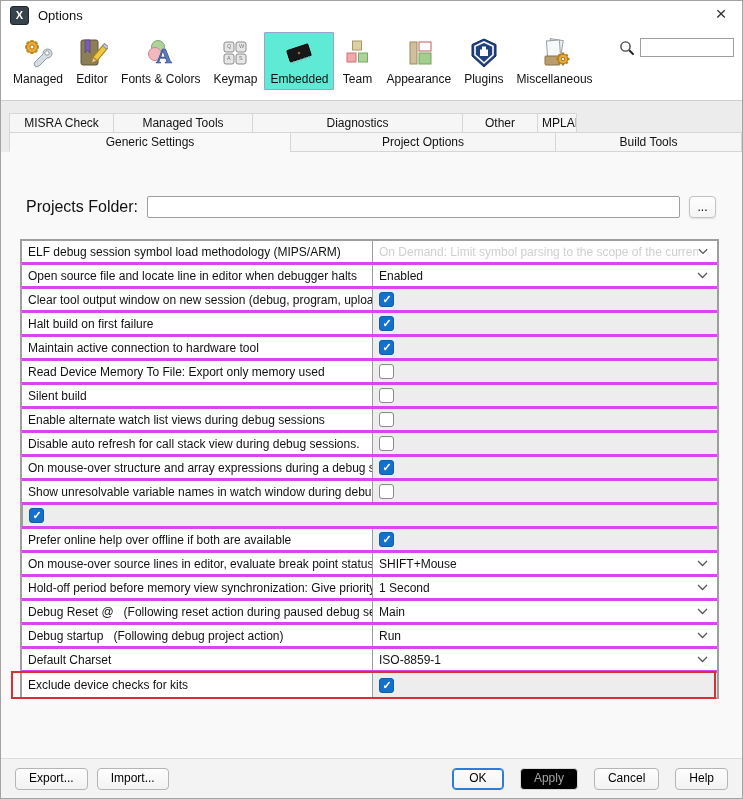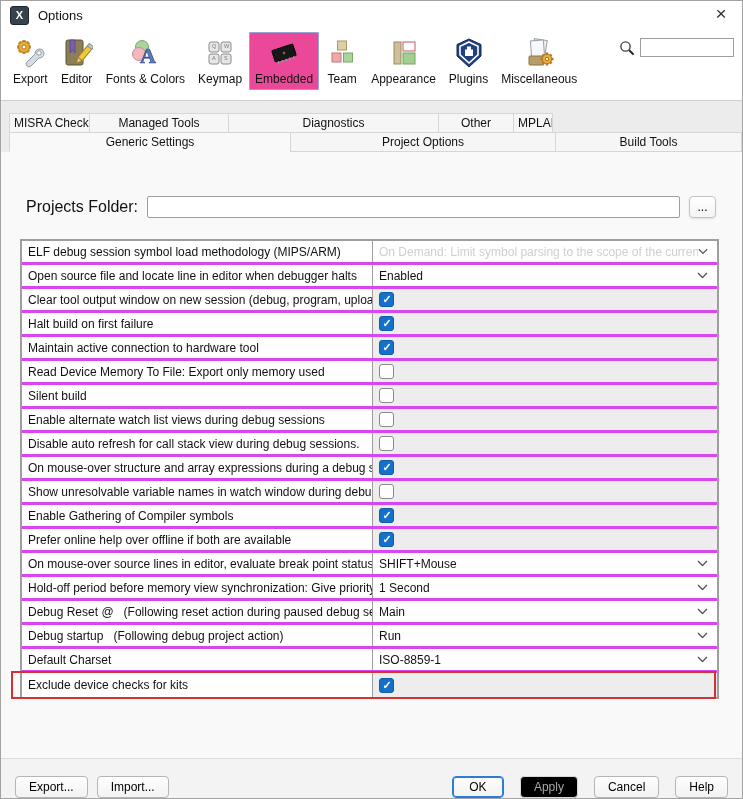--- a/index.html
+++ b/index.html
@@ -11,34 +11,34 @@
   .appicon{width:17px;height:17px;background:#36434c;border:1px solid #1d262c;border-radius:3px;color:#fff;
            font-size:11px;font-weight:bold;display:flex;align-items:center;justify-content:center;}
   .title{margin-left:9px;font-size:13px;}
   .close{margin-left:auto;font-size:19px;color:#333;width:30px;height:26px;line-height:24px;text-align:center;}
 
   
   .toolbar{height:72px;box-sizing:border-box;display:flex;align-items:flex-start;padding:3px 8px 0 6px;
            border-bottom:1px solid #cfcfcf;background:#fff;flex:0 0 auto;}
   .tile{display:flex;flex-direction:column;align-items:center;justify-content:flex-end;
         padding:4px 5px 3px;border:1px solid transparent;border-radius:1px;margin-right:1px;}
-  .tile.selected{background:#ec4899;border-color:#98a3d3;}
+  .tile.selected{background:#5eead4;border-color:#98a3d3;}
   .tile .lbl{font-size:12px;margin-top:3px;white-space:nowrap;}
   .tile svg{display:block;}
   .searchbox{margin-left:auto;display:flex;align-items:center;margin-top:6px;}
   .search-input{width:86px;height:17px;border:1px solid #9e9e9e;background:#fff;margin-left:5px;font-size:12px;padding:0 3px;outline:none;}
 
   
   .tabzone{background:#ececec;padding-top:12px;flex:0 0 auto;}
   .tabs{display:flex;padding-left:8px;}
   .tab{height:20px;line-height:19px;font-size:12px;text-align:center;background:#f6f6f6;
        border:1px solid #d6d6d6;margin-right:-1px;box-sizing:border-box;white-space:nowrap;overflow:hidden;padding:0 4px;}
   .tabs-row1{position:relative;z-index:2;}
   .tabs-row2{position:relative;z-index:1;margin-top:-1px;}
-  .tabs-row1 .tab:nth-child(1){width:81px}
+  .tabs-row1 .tab:nth-child(1){width:105px}
   .tabs-row1 .tab:nth-child(2){width:140px}
   .tabs-row1 .tab:nth-child(3){width:211px}
   .tabs-row1 .tab:nth-child(4){width:76px}
   .tabs-row1 .tab:nth-child(5){width:40px}
   .tabs-row1 .tab:nth-child(6){flex:1;margin-right:0}
   .tabs-row2 .tab:nth-child(1){width:282px}
   .tabs-row2 .tab:nth-child(2){width:266px}
   .tabs-row2 .tab:nth-child(3){flex:1;margin-right:0}
   .tab.selected{background:#f9f9f9;border-bottom-color:#f9f9f9;}
 
@@ -63,21 +63,21 @@
   .dim .valtext{color:#cfcfcf;}
   .cell-value.checkbox{background:#ededed;padding-left:6px;}
   .checkbox-box{width:15px;height:15px;border-radius:3px;box-sizing:border-box;border:1px solid #8b8b8b;background:#fff;position:relative;}
   .checkbox-box.checked{background:#1470c8;border-color:#0f5da8;}
   .checkbox-box.checked::after{content:"\2713";color:#fff;font-size:11px;font-weight:bold;position:absolute;left:2.5px;top:0px;}
   .srow.highlight{position:relative;}
   .srow.highlight::after{content:"";position:absolute;left:-11px;top:-2px;right:1px;bottom:-2px;
                          border:2px solid #d43232;pointer-events:none;z-index:3;}
 
   
-  .footer{height:40px;flex:0 0 auto;background:#f3f3f3;border-top:1px solid #dcdcdc;display:flex;align-items:flex-end;
+  .footer{height:40px;flex:0 0 auto;background:#f3f3f3;border-top:1px solid #dcdcdc;display:flex;align-items:center;
           padding:0 14px;box-sizing:border-box;}
   .btn{height:22px;background:linear-gradient(#fefefe,#f2f2f2);border:1px solid #b5b5b5;border-radius:4px;
        font-size:12px;padding:0 13px;box-sizing:border-box;line-height:19px;font-family:"Liberation Sans",sans-serif;}
   .left-group{display:flex;gap:9px;}
   .right-group{margin-left:auto;display:flex;gap:16px;}
   .btn.ok{border-color:#2e7cd6;box-shadow:inset 0 0 0 1px #2e7cd6;min-width:52px;}
   .btn.apply{color:#a6a6a6;background:#000000;border-color:#d9d9d9;min-width:52px;}
   .btn.cancel{min-width:56px;}
   .btn.help{min-width:52px;}
 </style>
@@ -100,21 +100,21 @@
           <line x1="10" y1="3" x2="10" y2="17"></line>
             <line x1="3" y1="10" x2="17" y2="10"></line>
           <line x1="5" y1="5" x2="15" y2="15"></line>
             <line x1="15" y1="5" x2="5" y2="15"></line>
         </g>
         <circle cx="10" cy="10" r="5.6" fill="#eaa93b" stroke="#b07818"></circle>
         <circle cx="10" cy="10" r="2" fill="#fff" stroke="#b07818"></circle>
         <path d="M13 25 l8 -8 a4.5 4.5 0 1 1 4 4 l-8 8 a2.3 2.3 0 0 1 -4 -4 z" fill="#d5dde2" stroke="#8f9aa3"></path>
         <circle cx="25" cy="16" r="2.2" fill="#fff" stroke="#8f9aa3"></circle>
       </svg>
-      <span class="lbl">Export</span>
+      <span class="lbl">Managed</span>
     </div>
 
     <div class="tile">
       <svg width="32" height="32" viewBox="0 0 32 32">
         <rect x="5" y="3" width="17" height="25" rx="2" fill="#8d7f55" stroke="#5f5436"></rect>
         <path d="M9 3 h5 v13 l-2.5 -3.2 L9 16 z" fill="#7a5fb0" stroke="#5a4488" stroke-width="0.8"></path>
         <g transform="rotate(40 22 18)">
           <rect x="19.5" y="7" width="5.5" height="16" fill="#f0c83c" stroke="#a08020"></rect>
           <polygon points="19.5,23 25,23 22.2,28.5" fill="#efc7ad" stroke="#a08020"></polygon>
           <rect x="19.5" y="5" width="5.5" height="3" fill="#c9cdd2" stroke="#8a9096"></rect>
@@ -311,21 +311,20 @@
       <div class="checkbox-box checked"></div>
     </div>
   </div>
         <div class="srow">
     <div class="cell-label">Show unresolvable variable names in watch window during debug se...</div>
     <div class="cell-value checkbox">
       <div class="checkbox-box"></div>
     </div>
   </div>
         <div class="srow">
-    <div class="cell-label">Enable Gathering of Compiler symbols</div>
     <div class="cell-value checkbox">
       <div class="checkbox-box checked"></div>
     </div>
   </div>
         <div class="srow">
     <div class="cell-label">Prefer online help over offline if both are available</div>
     <div class="cell-value checkbox">
       <div class="checkbox-box checked"></div>
     </div>
   </div>

